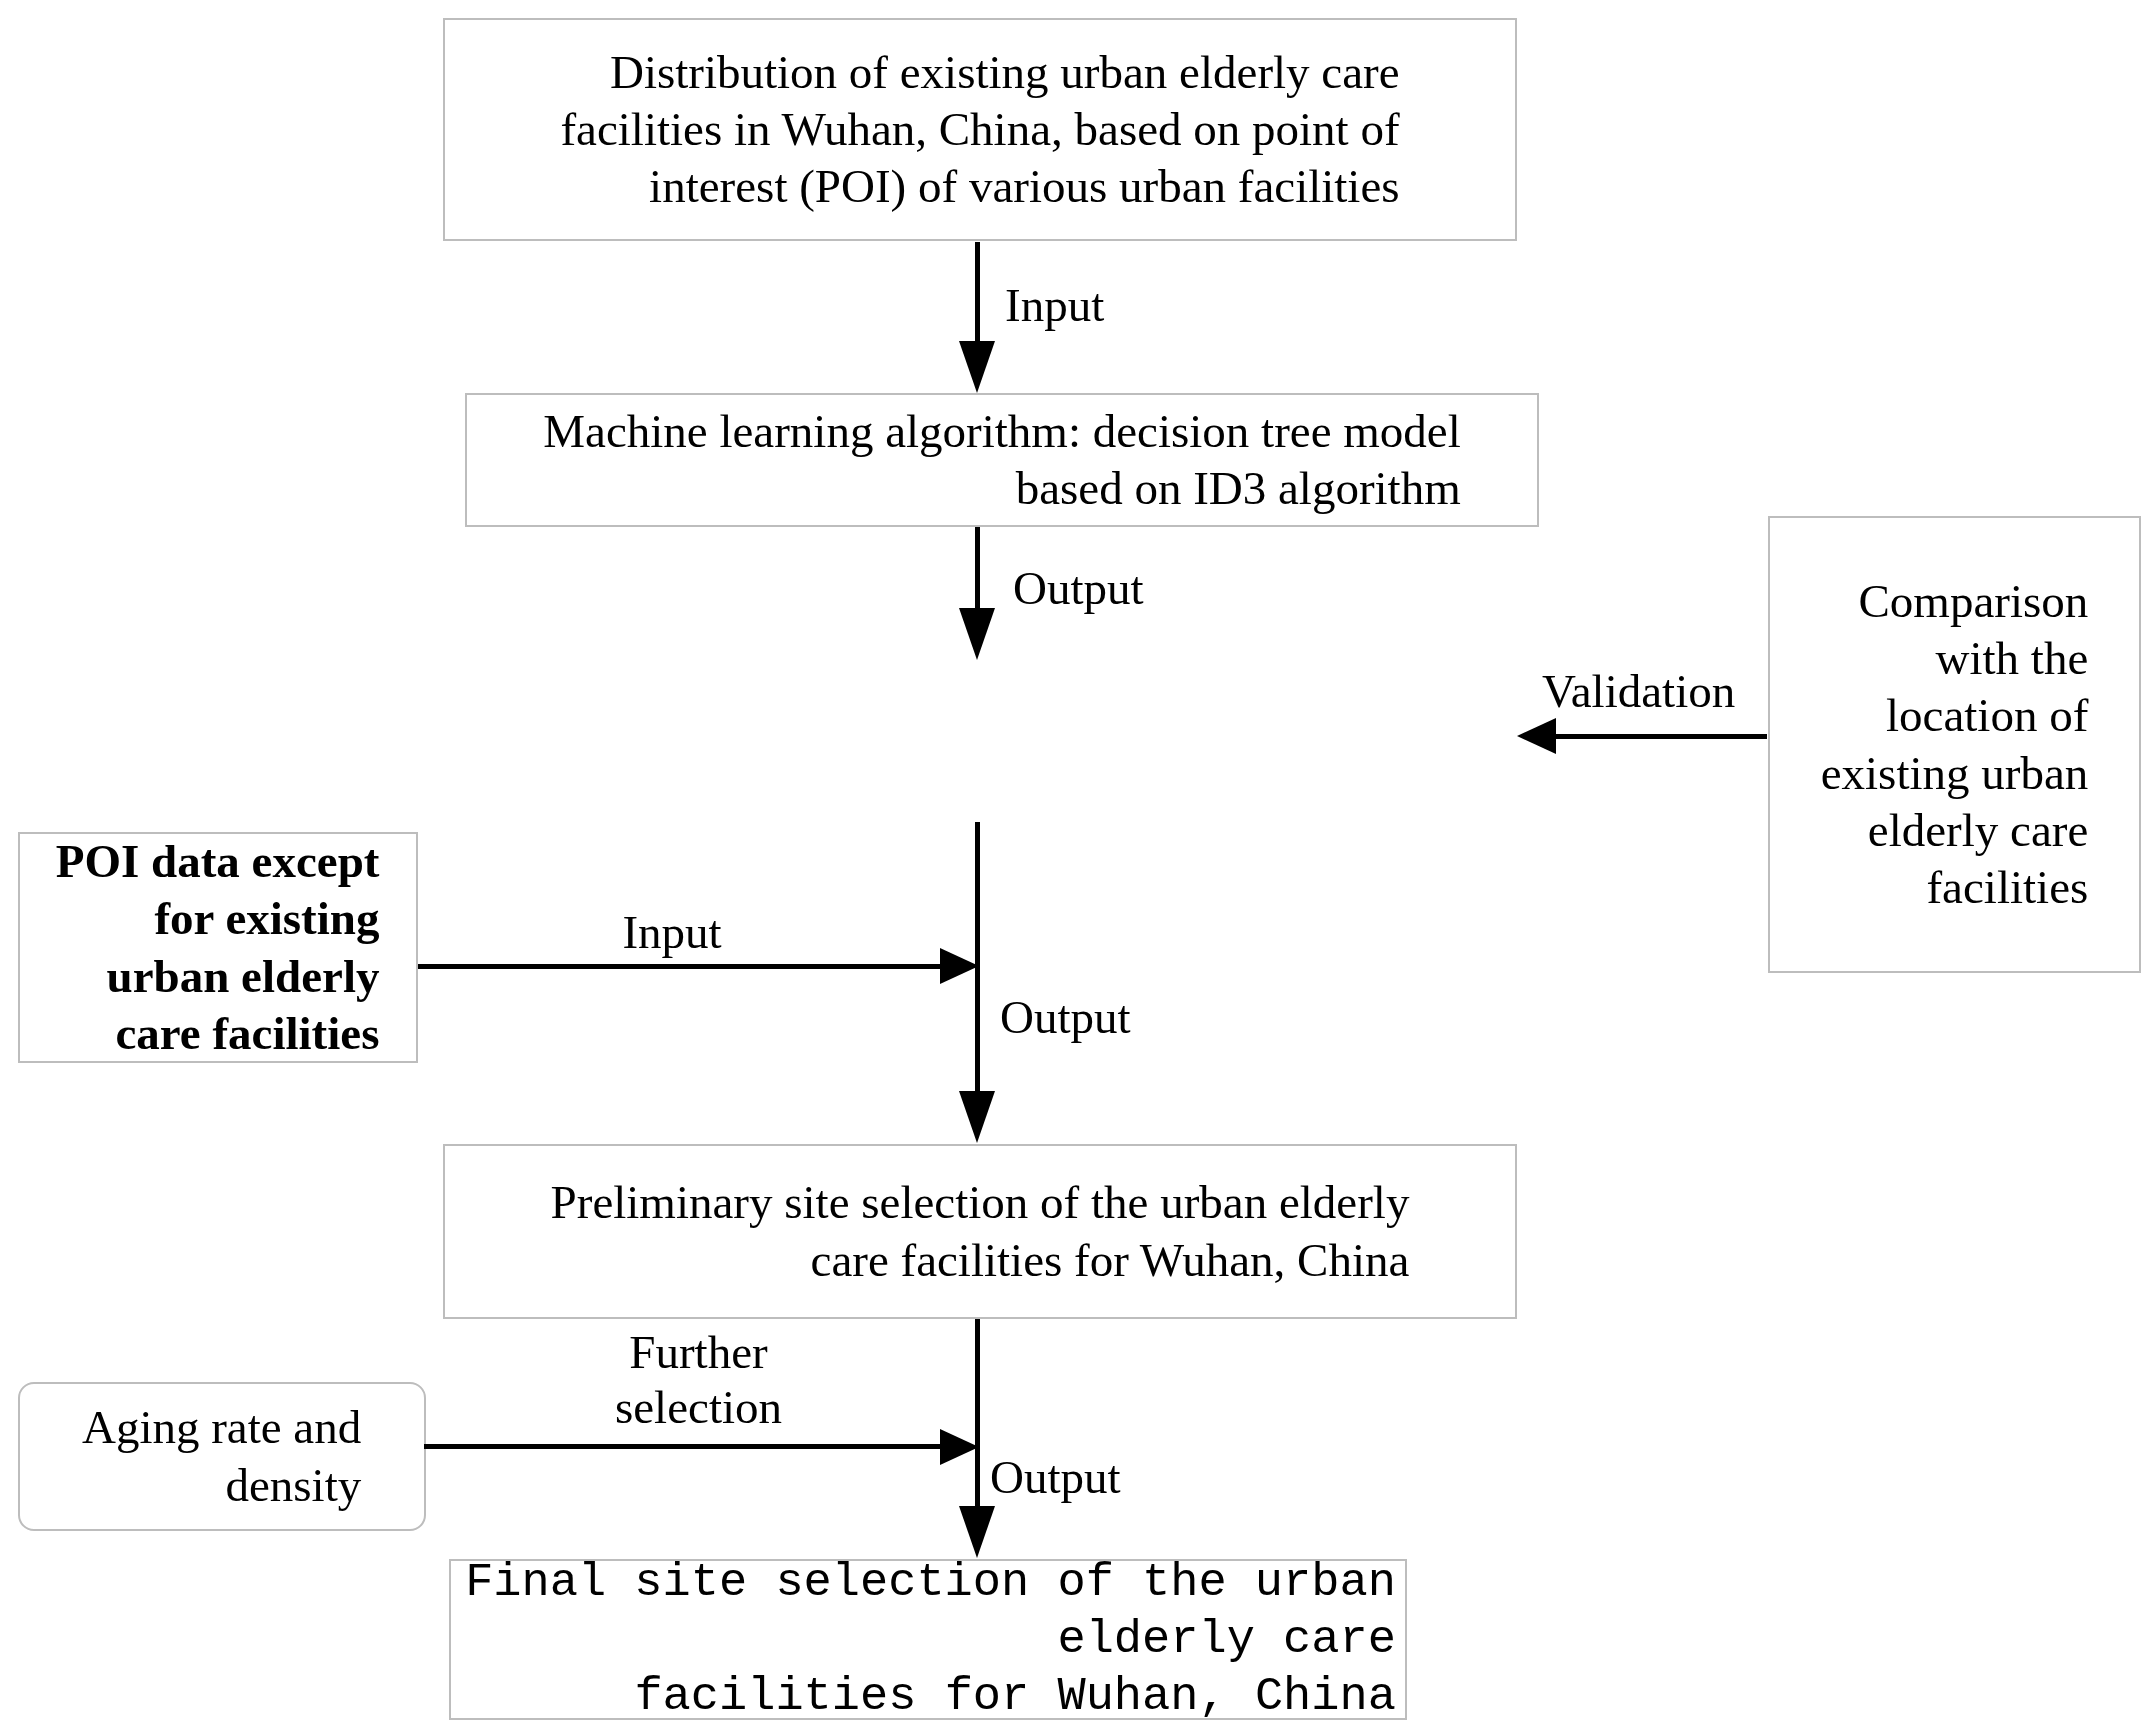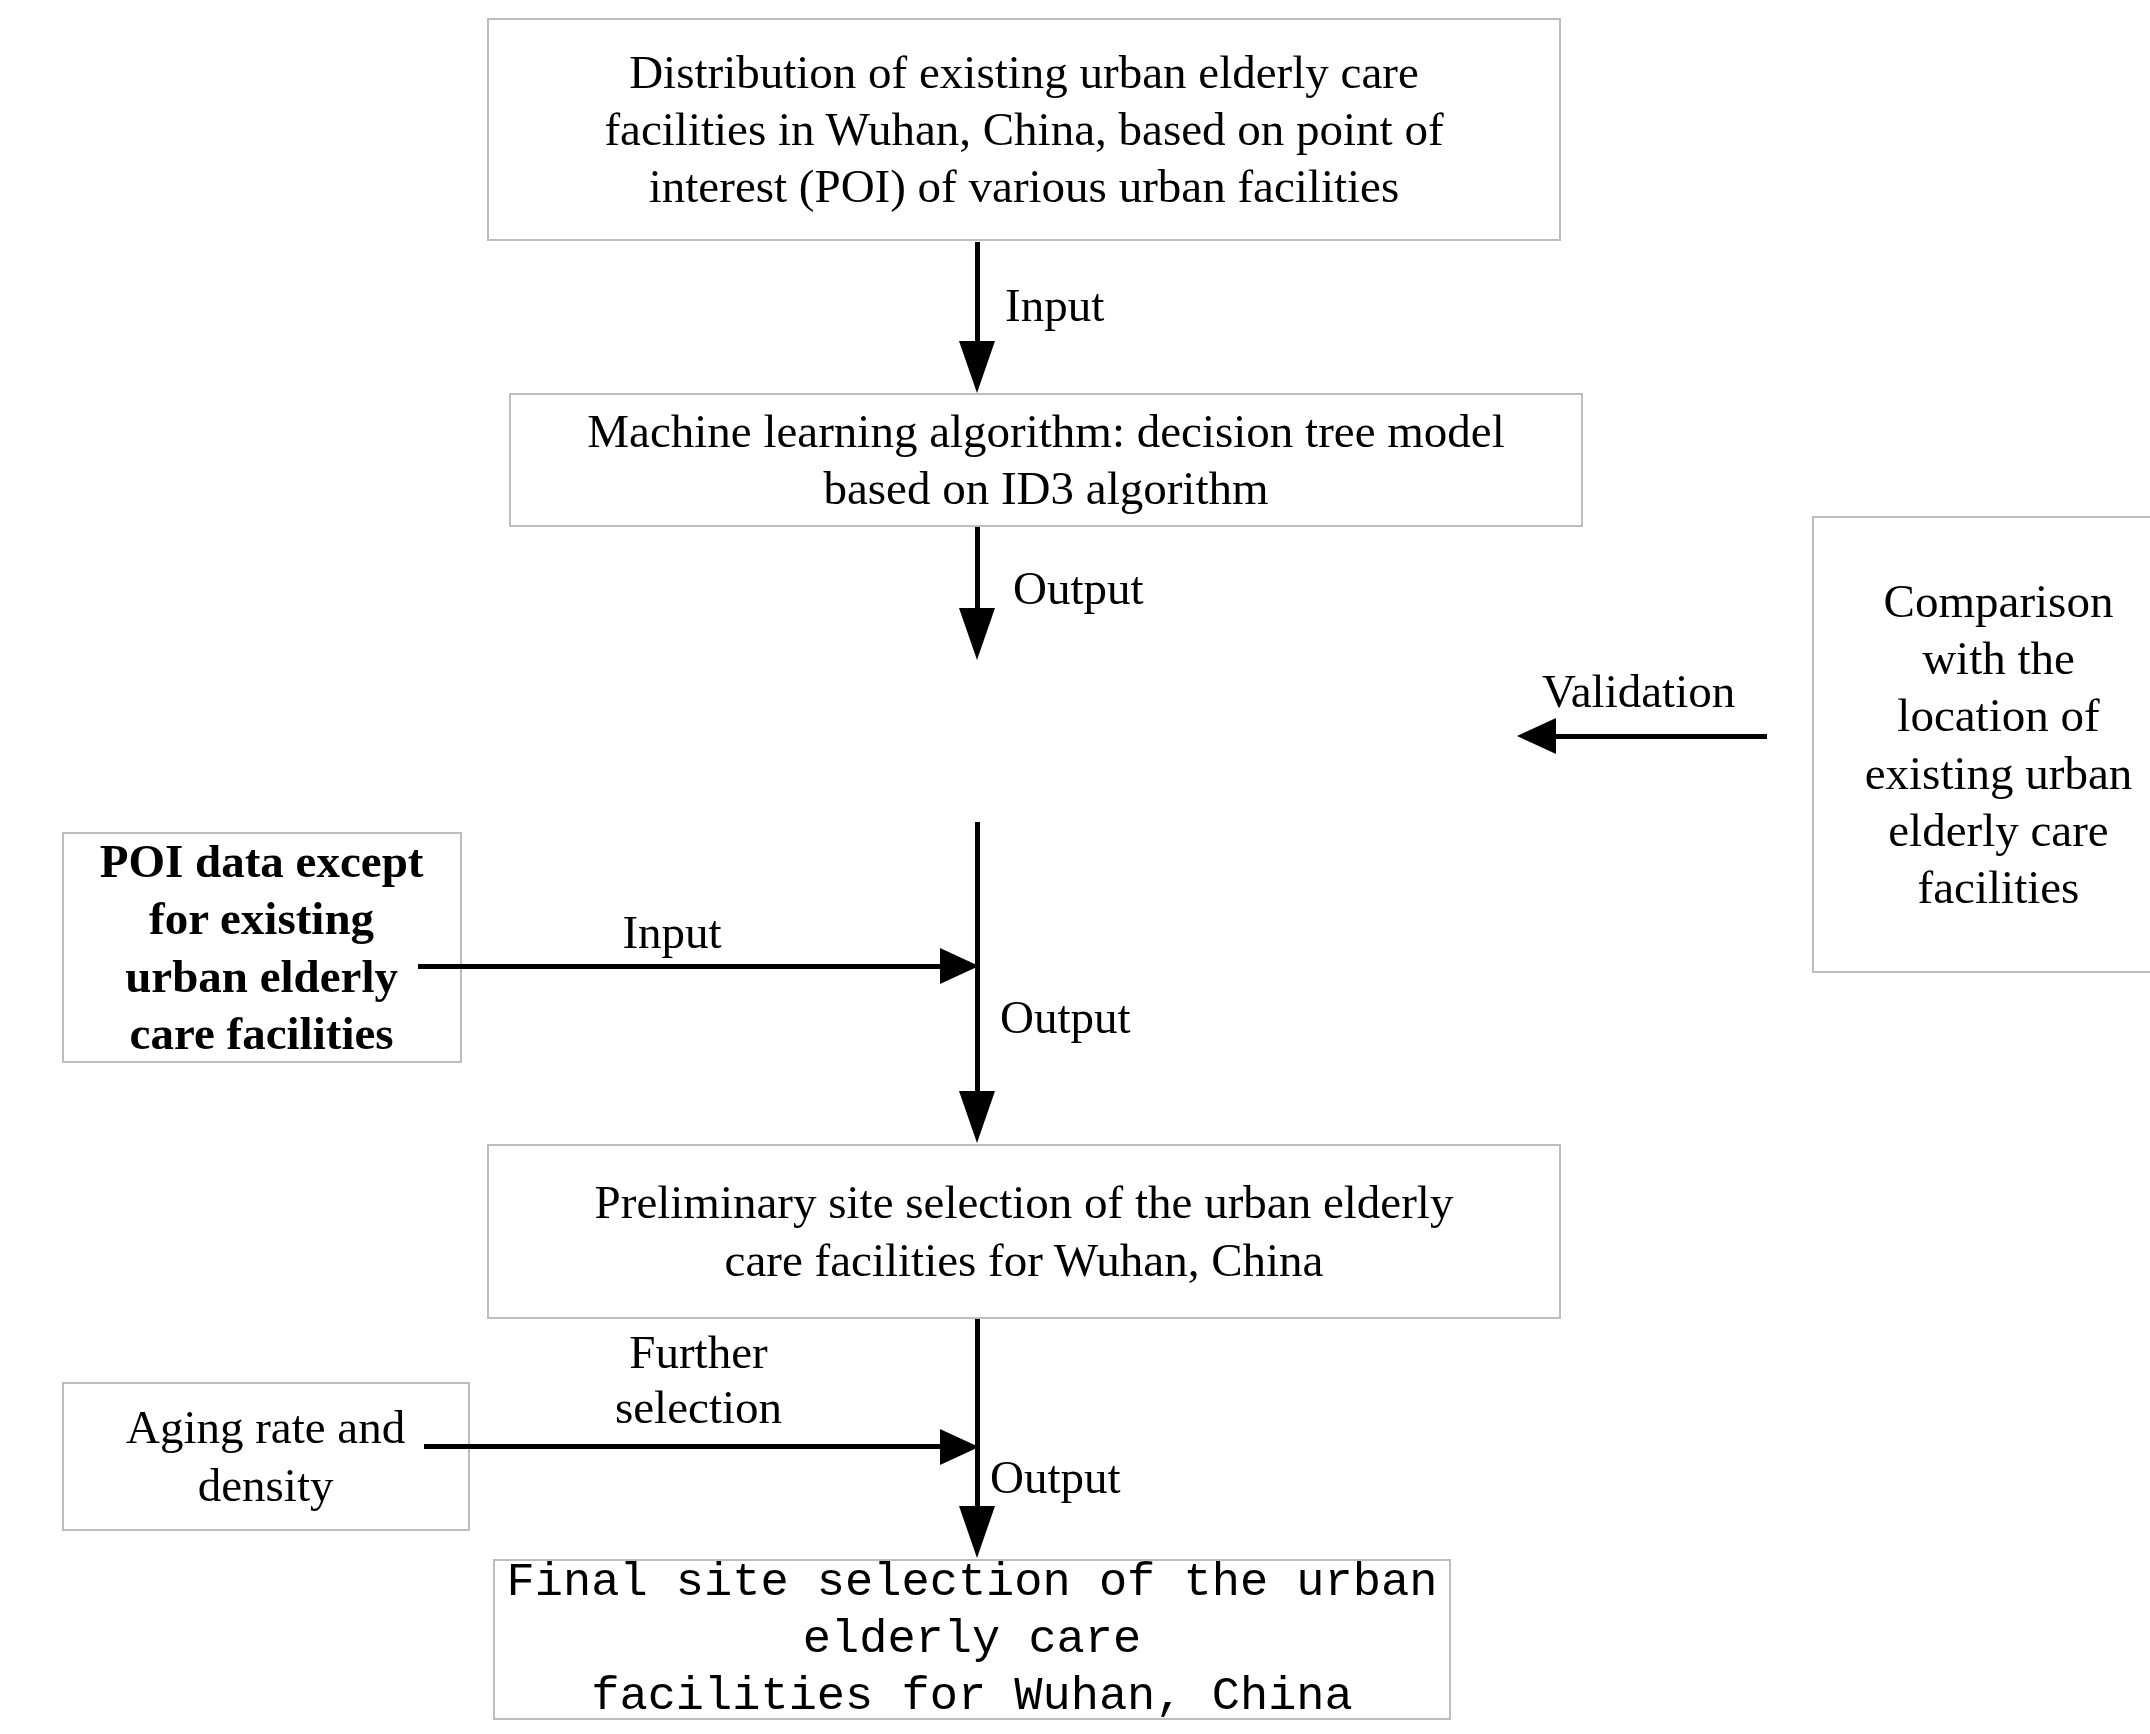--- a/index.html
+++ b/index.html
@@ -13,23 +13,22 @@
     color: #000000;
     overflow: hidden;
   }
   .box {
     position: absolute;
     background: #ffffff;
     border: 2px solid #bdbdbd;
     display: flex;
     align-items: center;
     justify-content: center;
-    text-align: center;
+    text-align: right;
     box-sizing: border-box;
-    margin-left: 44px;
   }
   .box-text {
     white-space: pre-line;
     line-height: 1.22;
     padding: 0 9.1px;
   }
   .vshaft {
     position: absolute;
     left: 975px;
     width: 5.2px;
@@ -96,21 +95,21 @@
 facilities for Wuhan, China</div>
   </div>
 
   <div class="box" style="left:17.6px; top:832px; width:400px; height:231px;font-weight:bold;">
     <div class="box-text">POI data except
 for existing
 urban elderly
 care facilities</div>
   </div>
 
-  <div class="box" style="left:17.6px; top:1382px; width:408px; height:149px;">
+  <div class="box" style="left:17.6px; top:1382px; width:408px; height:149px;border-radius:16px;">
     <div class="box-text">Aging rate and
 density</div>
   </div>
 
   <div class="box" style="left:1768px; top:516px; width:373px; height:457px;">
     <div class="box-text">Comparison
 with the
 location of
 existing urban
 elderly care

